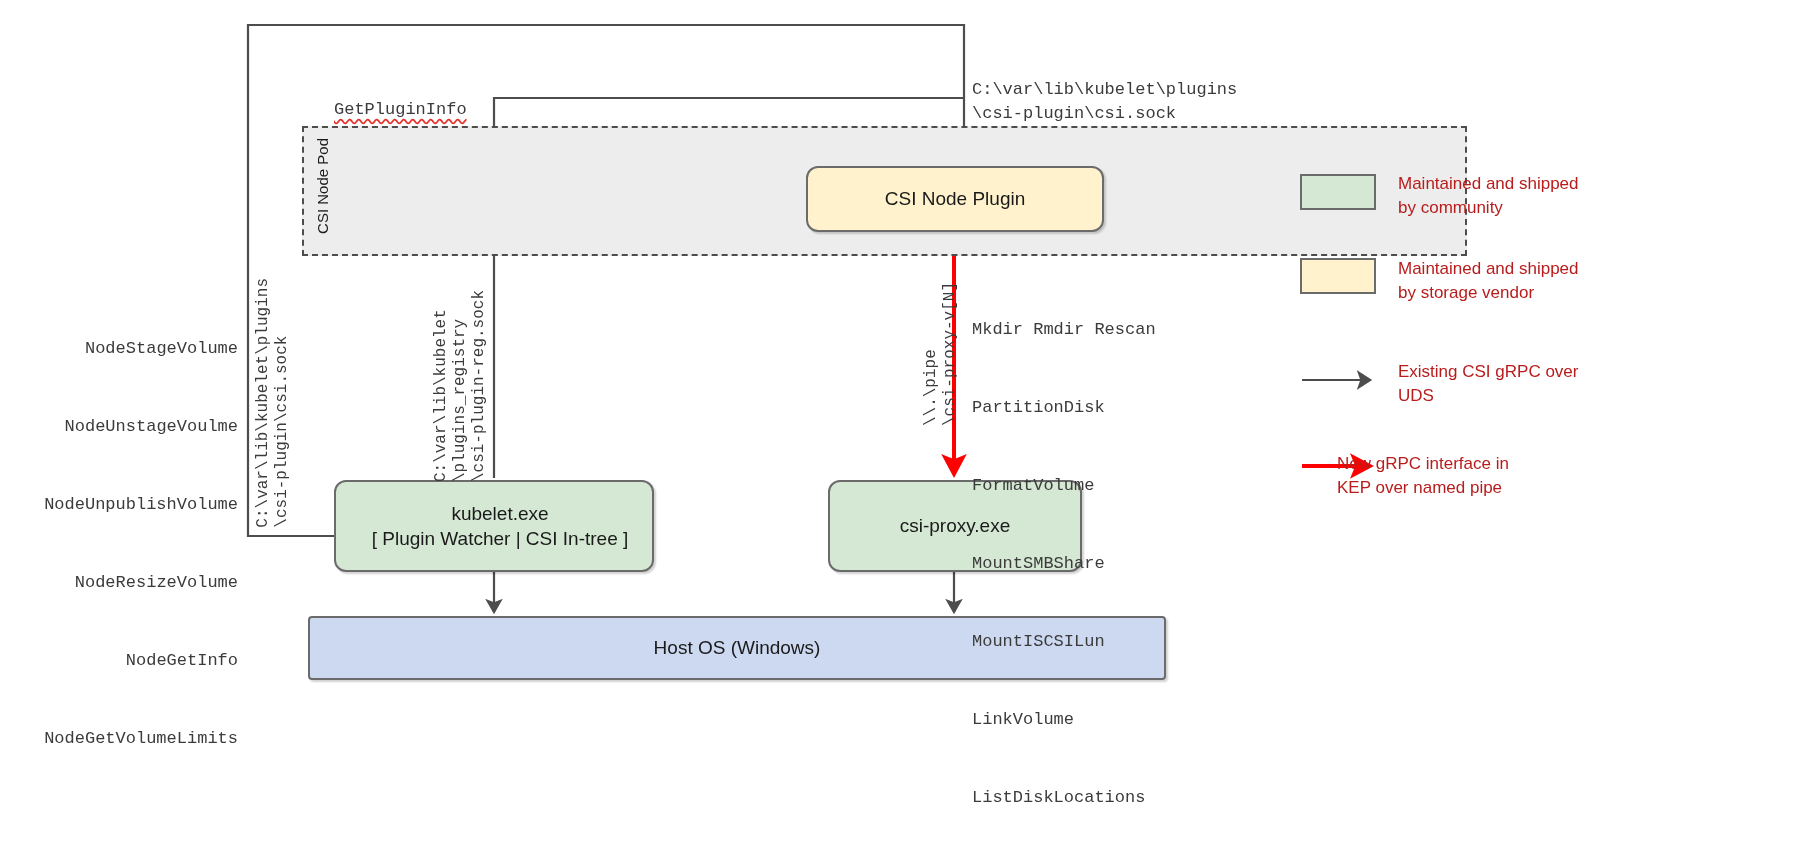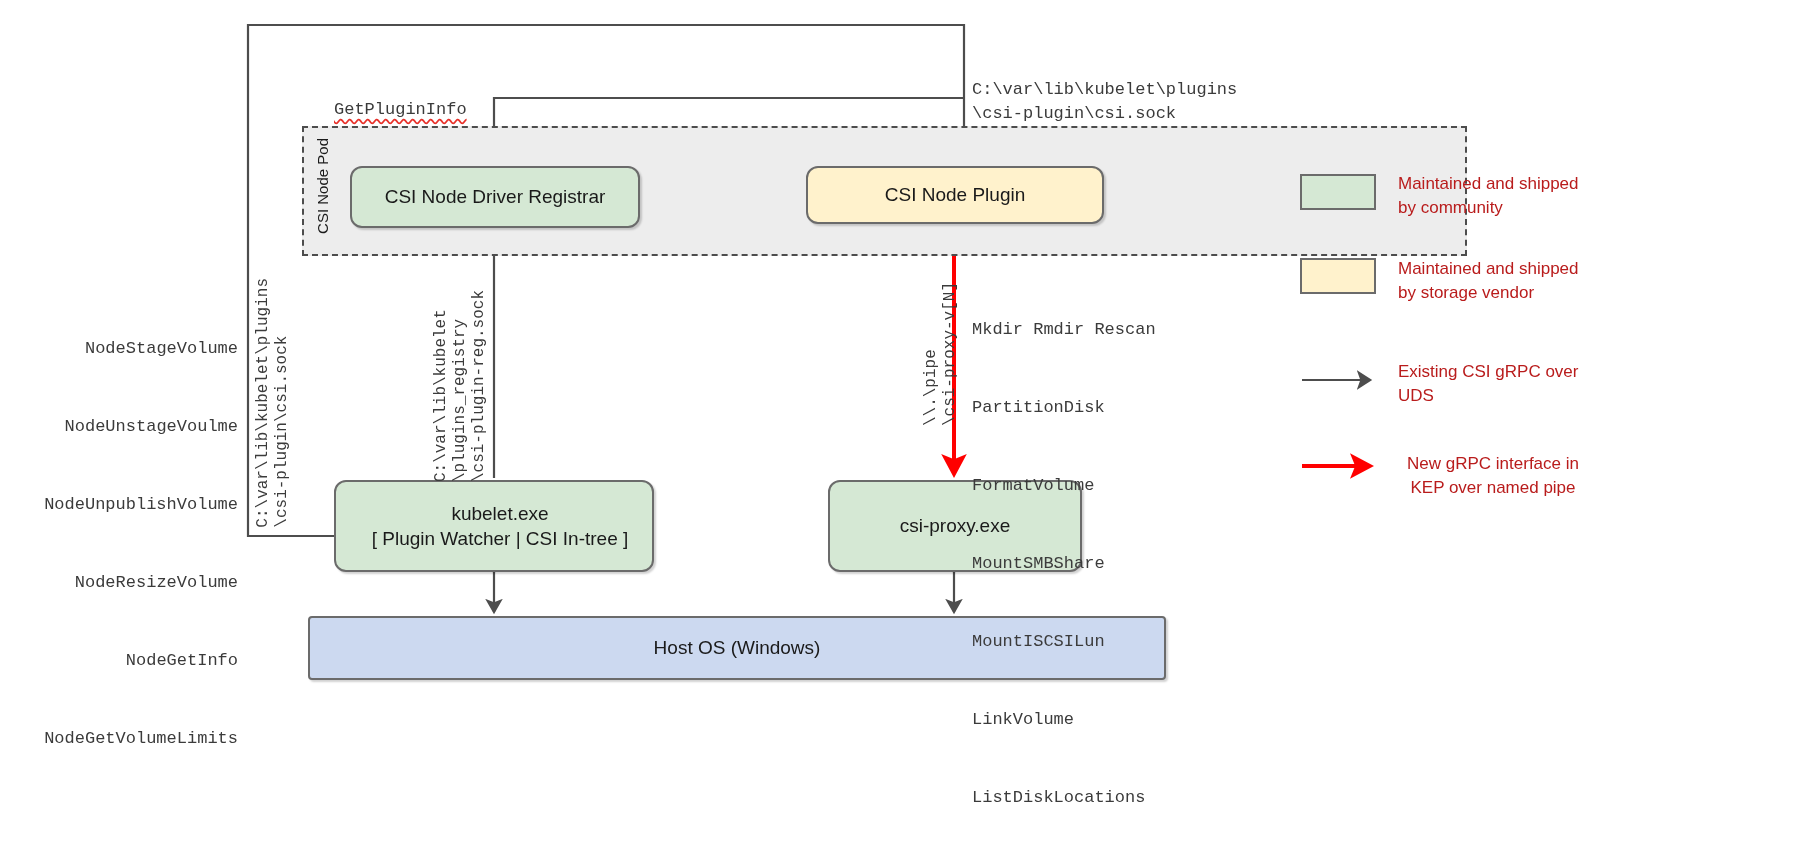--- a/index.html
+++ b/index.html
@@ -138,25 +138,22 @@
     <g stroke="#ff0000" stroke-width="4" fill="none">
       <path d="M954,222 L954,472" marker-end="url(#ah-red)"></path>
       <path d="M1302,466 L1368,466" marker-end="url(#ah-red)"></path>
     </g>
   </svg>
 
   <div class="pod" style="left:302px; top:126px; width:1165px; height:130px;">
     <div class="pod-label" style="left:10px; top:10px;">CSI Node Pod</div>
   </div>
 
-  <div class="box green" style="left:350px; top:166px; width:290px; height:62px;">
-    <span>CSI Node Driver Registrar</span>
-  </div>
-
-  <div class="box tan" style="left:806px; top:166px; width:298px; height:58px;">
+
+  <div class="box tan" style="left:806px; top:166px; width:298px; height:66px;">
     <span>CSI Node Plugin</span>
   </div>
 
   <div class="box green" style="left:334px; top:480px; width:320px; height:92px;padding-left:12px;">
     <span>kubelet.exe</span>
     <span class="l2">[ Plugin Watcher | CSI In-tree ]</span>
   </div>
 
   <div class="box green" style="left:828px; top:480px; width:254px; height:92px;">
     <span>csi-proxy.exe</span>
@@ -205,15 +202,15 @@
   </div>
 
   <div class="legend-sw green" style="left:1300px; top:174px;"></div>
   <div class="legend-txt" style="left:1398px; top:172px;">Maintained and shipped by community</div>
 
   <div class="legend-sw tan" style="left:1300px; top:258px;"></div>
   <div class="legend-txt" style="left:1398px; top:257px;">Maintained and shipped by storage vendor</div>
 
   <div class="legend-txt" style="left:1398px; top:360px;">Existing CSI gRPC over UDS</div>
 
-  <div class="legend-txt" style="left:1398px; top:452px;text-align:center;">New gRPC interface in KEP over named pipe</div>
+  <div class="legend-txt" style="left:1337px; top:452px;">New gRPC interface in KEP over named pipe</div>
 
 </div>
 
 </body></html>

